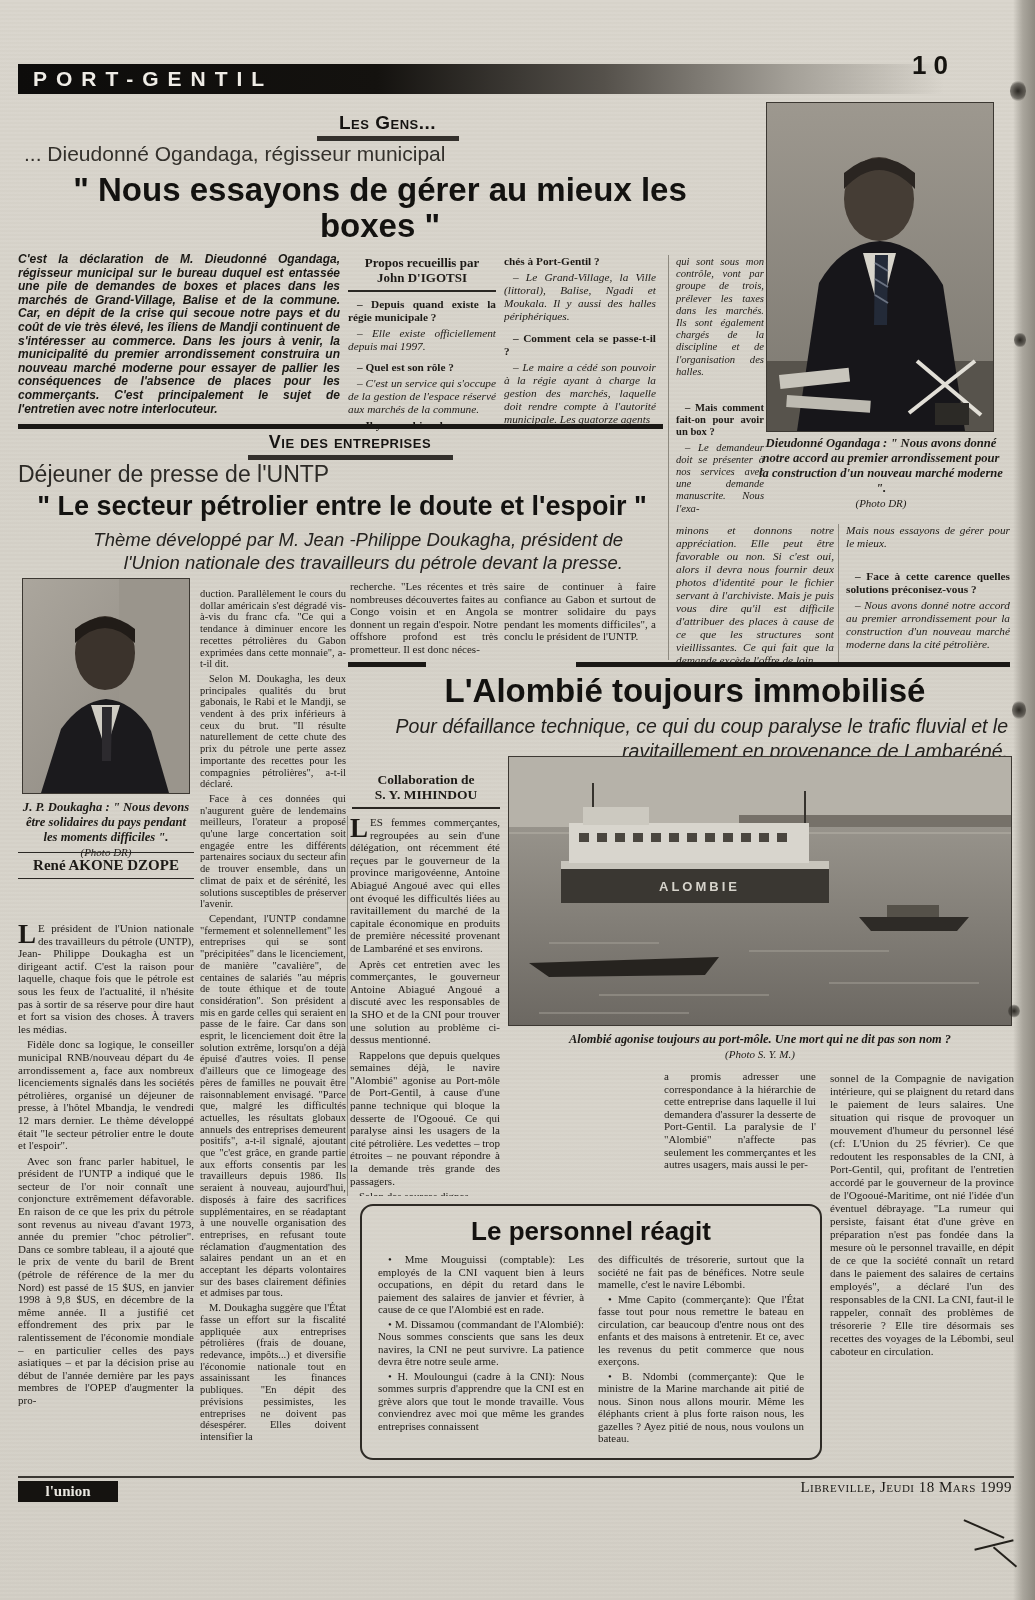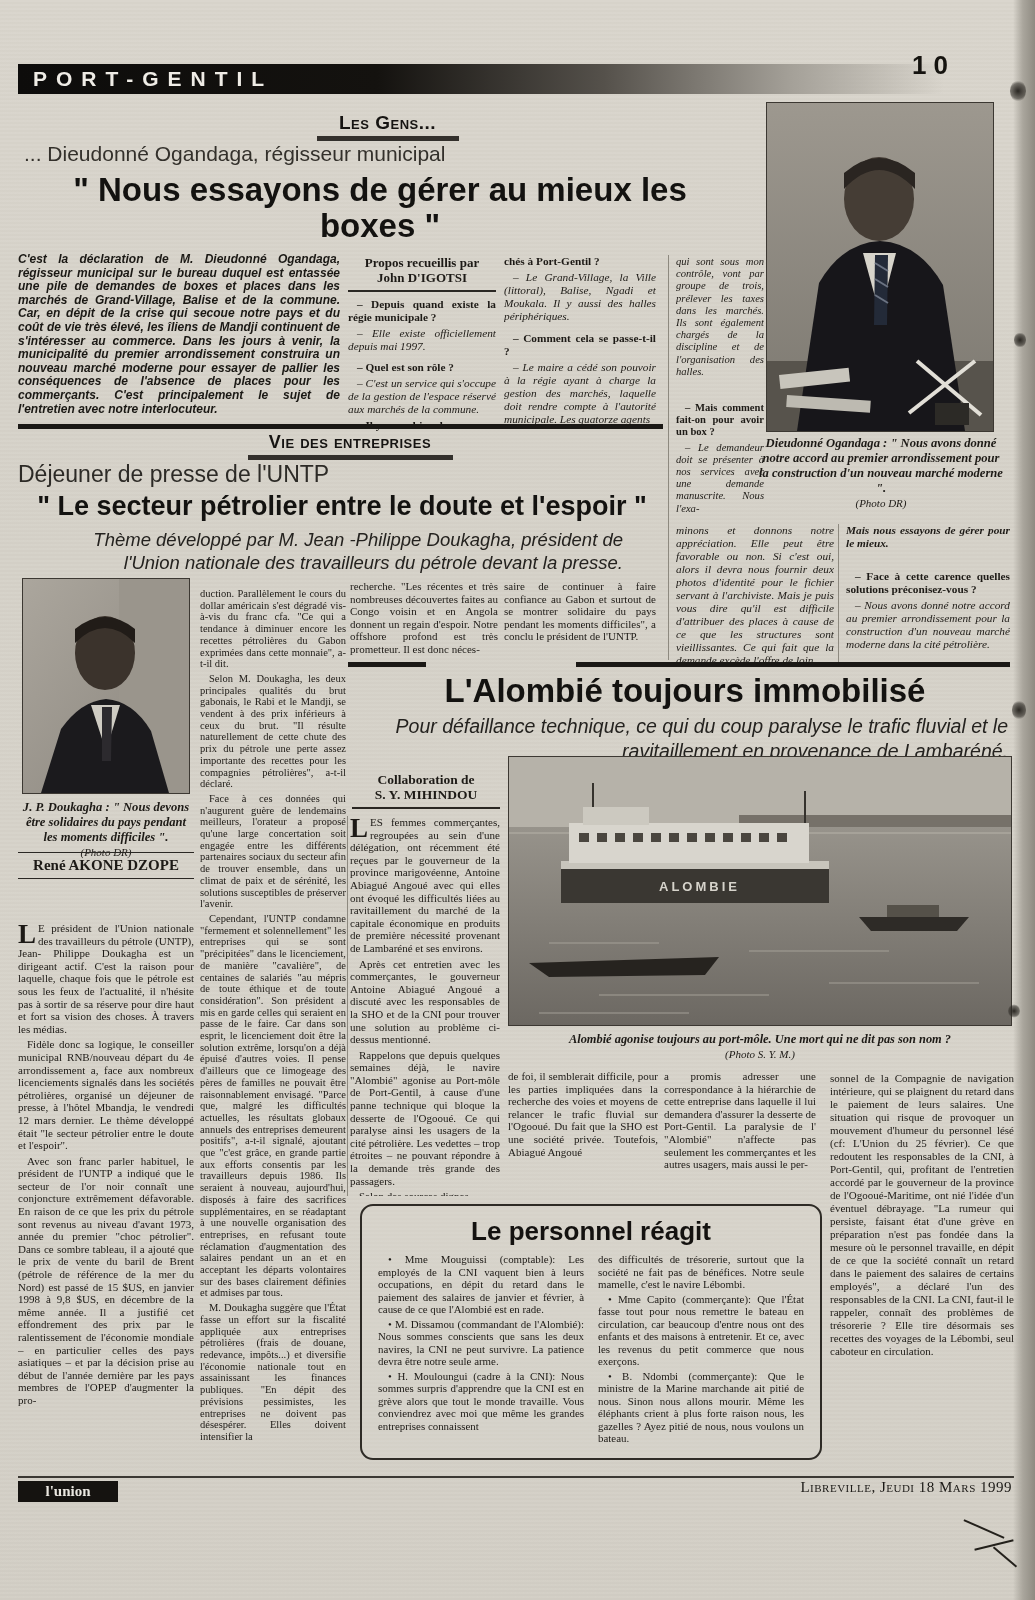--- a/index.html
+++ b/index.html
@@ -126,21 +126,21 @@
     <div class="credit">(Photo DR)</div>
   </div>
 
   <div class="abs col qa-txt just" style="left:676px;top:524px;width:158px;height:146px;">
     <p class="a" style="text-indent:0;">minons et donnons notre appréciation. Elle peut être favorable ou non. Si c'est oui, alors il devra nous fournir deux photos d'identité pour le fichier servant à l'archiviste. Mais je puis vous dire qu'il est difficile d'attribuer des places à cause de ce que les structures sont vieillissantes. Ce qui fait que la demande excède l'offre de loin.</p>
   </div>
 
   <div class="abs vrule" style="left:838px;top:524px;height:138px;"></div>
 
   <div class="abs col qa-txt just" style="left:846px;top:524px;width:164px;height:146px;">
-    <p class="a" style="text-indent:0;font-weight:bold;">Mais nous essayons de gérer pour le mieux.</p>
+    <p class="a" style="text-indent:0;">Mais nous essayons de gérer pour le mieux.</p>
     <p class="q" style="margin-top:20px;">– Face à cette carence quelles solutions préconisez-vous ?</p>
     <p class="a">– Nous avons donné notre accord au premier arrondissement pour la construction d'un nouveau marché moderne dans la cité pétrolière.</p>
   </div>
 
   <div class="abs rule-thick" style="left:18px;top:424px;width:645px;"></div>
   <div class="abs ctr" style="left:230px;top:432px;width:240px;">
     <div class="kicker" style="font-size:18px;">Vie des entreprises</div>
     <div class="kbar" style="width:205px;"></div>
   </div>
   <div class="abs sans" style="left:18px;top:461px;width:400px;font-size:23px;color:#2c2a26;">Déjeuner de presse de l'UNTP</div>
@@ -261,23 +261,20 @@
         <line x1="30" y1="256" x2="180" y2="256"></line>
       </g>
     </svg>
   </div>
 
   <div class="abs caption" style="left:520px;top:1032px;width:480px;font-size:12.4px;">
     <span>Alombié agonise toujours au port-môle. Une mort qui ne dit pas son nom ?</span>
     <div class="credit">(Photo S. Y. M.)</div>
   </div>
 
-  <div class="abs col body-txt just" style="left:508px;top:1070px;width:150px;height:128px;font-size:11px;line-height:12.6px;">
-    <p style="text-indent:0;">de foi, il semblerait difficile, pour les parties impliquées dans la recherche des voies et moyens de relancer le trafic fluvial sur l'Ogooué. Du fait que la SHO est une société privée. Toutefois, Abiagué Angoué</p>
-  </div>
   <div class="abs col body-txt just" style="left:664px;top:1070px;width:152px;height:128px;font-size:11px;line-height:12.6px;">
     <p style="text-indent:0;">a promis adresser une correspondance à la hiérarchie de cette entreprise dans laquelle il lui demandera d'assurer la desserte de Port-Gentil. La paralysie de l' "Alombié" n'affecte pas seulement les commerçantes et les autres usagers, mais aussi le per-</p>
   </div>
   <div class="abs col body-txt just" style="left:830px;top:1072px;width:184px;height:396px;font-size:11px;line-height:13px;">
     <p style="text-indent:0;">sonnel de la Compagnie de navigation intérieure, qui se plaignent du retard dans le paiement de leurs salaires. Une situation qui risque de provoquer un mouvement d'humeur du personnel lésé (cf: L'Union du 25 février). Ce que redoutent les responsables de la CNI, à Port-Gentil, qui, profitant de l'entretien accordé par le gouverneur de la province de l'Ogooué-Maritime, ont nié l'idée d'un éventuel débrayage. "La rumeur qui persiste, faisant état d'une grève en préparation n'est pas fondée dans la mesure où le personnel travaille, en dépit de ce que la société connaît un retard dans le paiement des salaires de certains employés", a déclaré l'un des responsables de la CNI. La CNI, faut-il le rappeler, connaît des problèmes de trésorerie ? Elle tire désormais ses recettes des voyages de la Lébombi, seul caboteur en circulation.</p>
   </div>
 
   <div class="abs box-round" style="left:360px;top:1204px;width:462px;height:256px;box-sizing:border-box;">
     <div class="box-title" style="margin-top:10px;">Le personnel réagit</div>
     <div class="box-cols">

